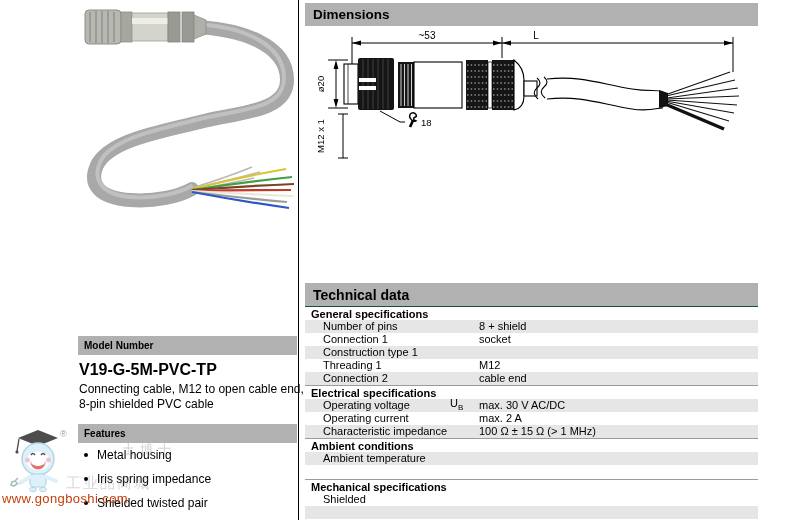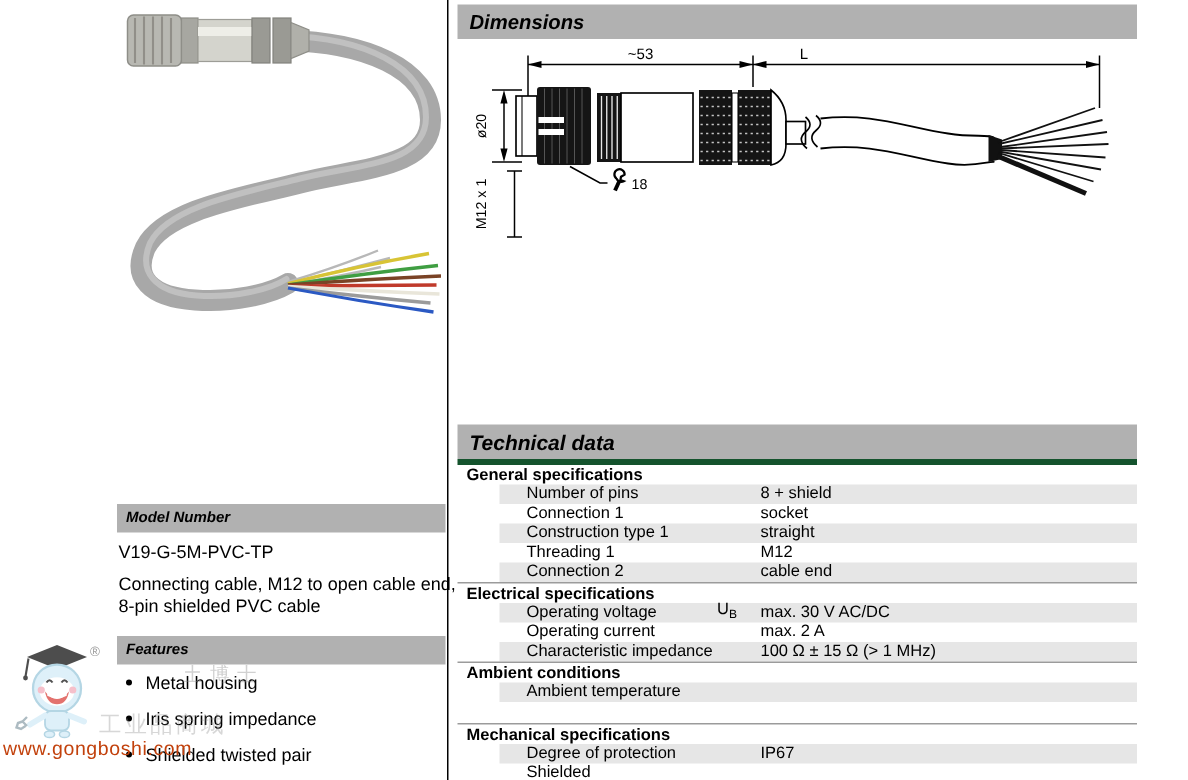--- a/index.html
+++ b/index.html
@@ -1,34 +1,34 @@
 <!DOCTYPE html>
 <html><head>
 <meta charset="utf-8">
 <style>
   html,body{margin:0;padding:0;background:#fff;}
   .page{position:relative;width:792px;height:520px;background:#fff;overflow:hidden;
         font-family:"Liberation Sans",sans-serif;color:#000;}
   .vdivider{position:absolute;left:298px;top:0;width:1px;height:520px;background:#000;}
   
   .hbar{position:absolute;background:#b1b1b1;font-weight:bold;color:#000;
-        display:flex;align-items:center;padding-left:8px;box-sizing:border-box;font-style:italic;}
+        display:flex;align-items:center;padding-left:8px;box-sizing:border-box;}
   .hbar.big{font-size:13.5px;}
   .hbar.small{font-size:10px;padding-left:6px;text-align:right;}
   
-  .model-number{position:absolute;left:79px;top:361px;font-weight:normal;font-size:12px;}
+  .model-number{position:absolute;left:79px;top:361px;font-weight:bold;font-size:16px;}
   .model-desc{position:absolute;left:79px;top:382px;width:228px;font-size:12px;line-height:15px;}
   .features-list{position:absolute;left:84px;top:448px;margin:0;padding:0;list-style:none;font-size:12px;}
   .features-list li{display:flex;align-items:center;margin-bottom:10px;}
   .features-list .dot{width:4px;height:4px;border-radius:50%;background:#000;margin-right:9px;flex:0 0 auto;}
   
   .tech-table{position:absolute;left:305px;top:306px;width:453px;font-size:11px;}
   .sec-title{font-weight:bold;height:12px;line-height:12px;padding:1px 0 0 6px;border-top:1px solid #9b9b9b;}
-  .sec-title.first{border-top:4px solid #14532d;}
-  .trow{display:flex;align-items:center;height:13px;line-height:13px;margin-left:28px;}
+  .sec-title.first{border-top:1px solid #14532d;}
+  .trow{display:flex;align-items:center;height:13px;line-height:13px;}
   .trow.shaded{background:#e6e6e6;}
   .trow .lbl{padding-left:18px;width:145px;box-sizing:border-box;flex:0 0 auto;
              white-space:nowrap;overflow:hidden;}
   .trow .sym{width:29px;flex:0 0 auto;}
   .trow .sym sub{font-size:8px;}
   .trow .val{flex:1;white-space:nowrap;}
   .tgap{height:14px;}
   
   .wm-url{position:absolute;left:2px;top:491px;font-size:13px;color:#c2410c;letter-spacing:.4px;}
   .wm-reg{position:absolute;left:60px;top:429px;font-size:9px;color:#9a9a9a;}
@@ -254,21 +254,20 @@
       <span class="val">8 + shield</span>
     </div>
     <div class="trow">
       <span class="lbl">Connection 1</span>
       <span class="sym"></span>
       <span class="val">socket</span>
     </div>
     <div class="trow shaded">
       <span class="lbl">Construction type 1</span>
       <span class="sym"></span>
-      <span class="val">straight</span>
     </div>
     <div class="trow">
       <span class="lbl">Threading 1</span>
       <span class="sym"></span>
       <span class="val">M12</span>
     </div>
     <div class="trow shaded">
       <span class="lbl">Connection 2</span>
       <span class="sym"></span>
       <span class="val">cable end</span>
@@ -293,25 +292,20 @@
 
     <div class="sec-title">Ambient conditions</div>
     <div class="trow shaded">
       <span class="lbl">Ambient temperature</span>
       <span class="sym"></span>
     </div>
 
     <div class="tgap"></div>
 
     <div class="sec-title">Mechanical specifications</div>
-    <div class="trow shaded">
-      <span class="lbl">Degree of protection</span>
-      <span class="sym"></span>
-      <span class="val">IP67</span>
-    </div>
     <div class="trow">
       <span class="lbl">Shielded</span>
       <span class="sym"></span>
       <span class="val"></span>
     </div>
     <div class="trow shaded">
       <span class="lbl"></span>
       <span class="sym"></span>
       <span class="val"></span>
     </div>

